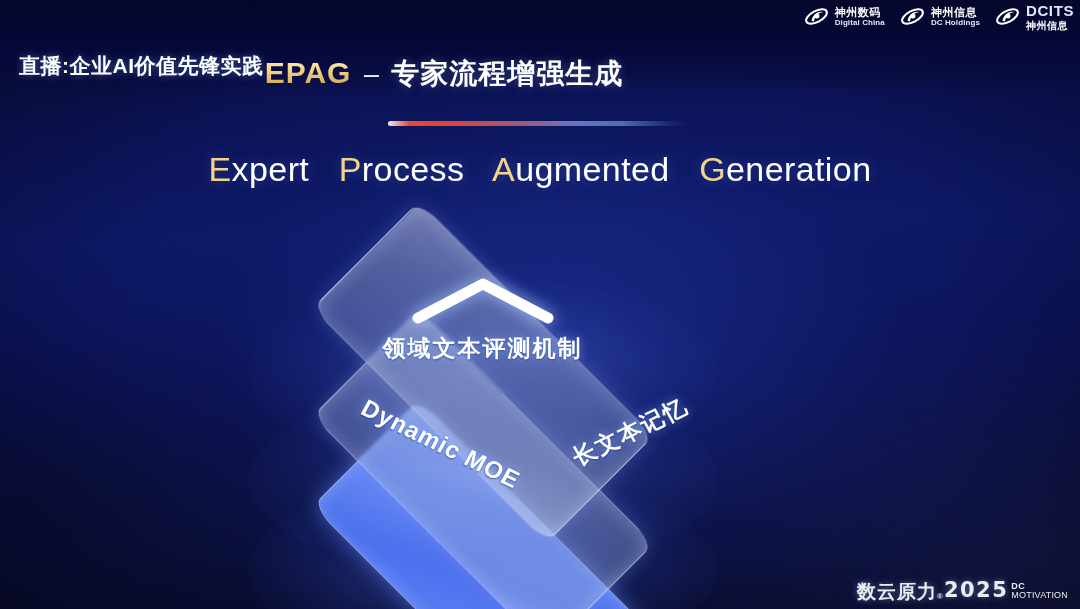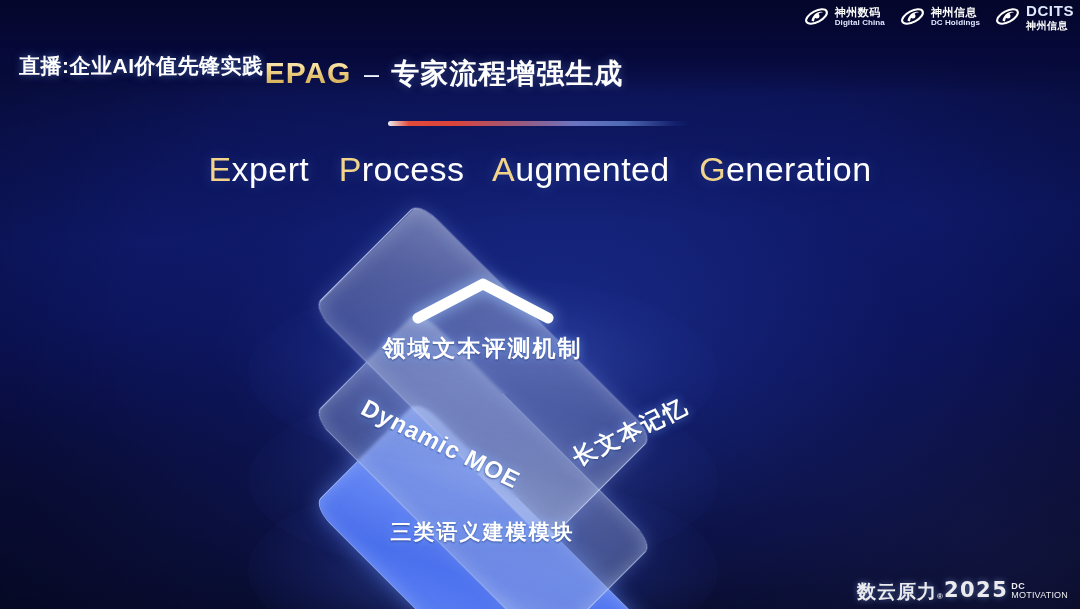--- a/index.html
+++ b/index.html
@@ -451,21 +451,20 @@
       <div class="plate" id="plate1"></div>
     </div>
 
     <svg id="chevron" viewBox="0 0 150 52">
       <path d="M10 44 L75 10 L140 44" fill="none" stroke="#ffffff" stroke-width="11" stroke-linecap="round" stroke-linejoin="round"></path>
     </svg>
 
     <div class="caption" id="cap-top">领域文本评测机制</div>
     <div class="caption" id="cap-mid-left">Dynamic MOE</div>
     <div class="caption" id="cap-mid-right">长文本记忆</div>
-    <div class="caption" id="cap-bottom">三类语义建模模块</div>
 
   </div>
 
   <div id="brand-watermark" class="brand">
     <span class="brand-cn">数云原力</span>
     <span class="brand-cn brand-reg">®</span>
     <span class="brand-year">2025</span>
     <span class="brand-dcm">
       <span class="brand-dc">DC</span>
       <span class="brand-mot">MOTIVATION</span>

